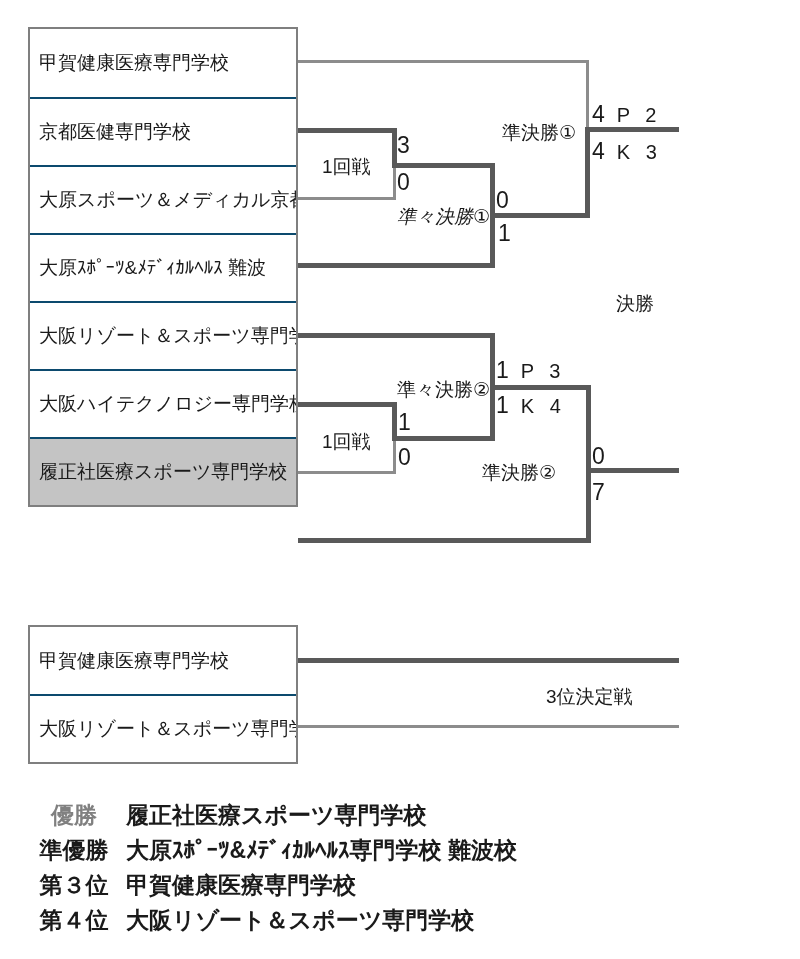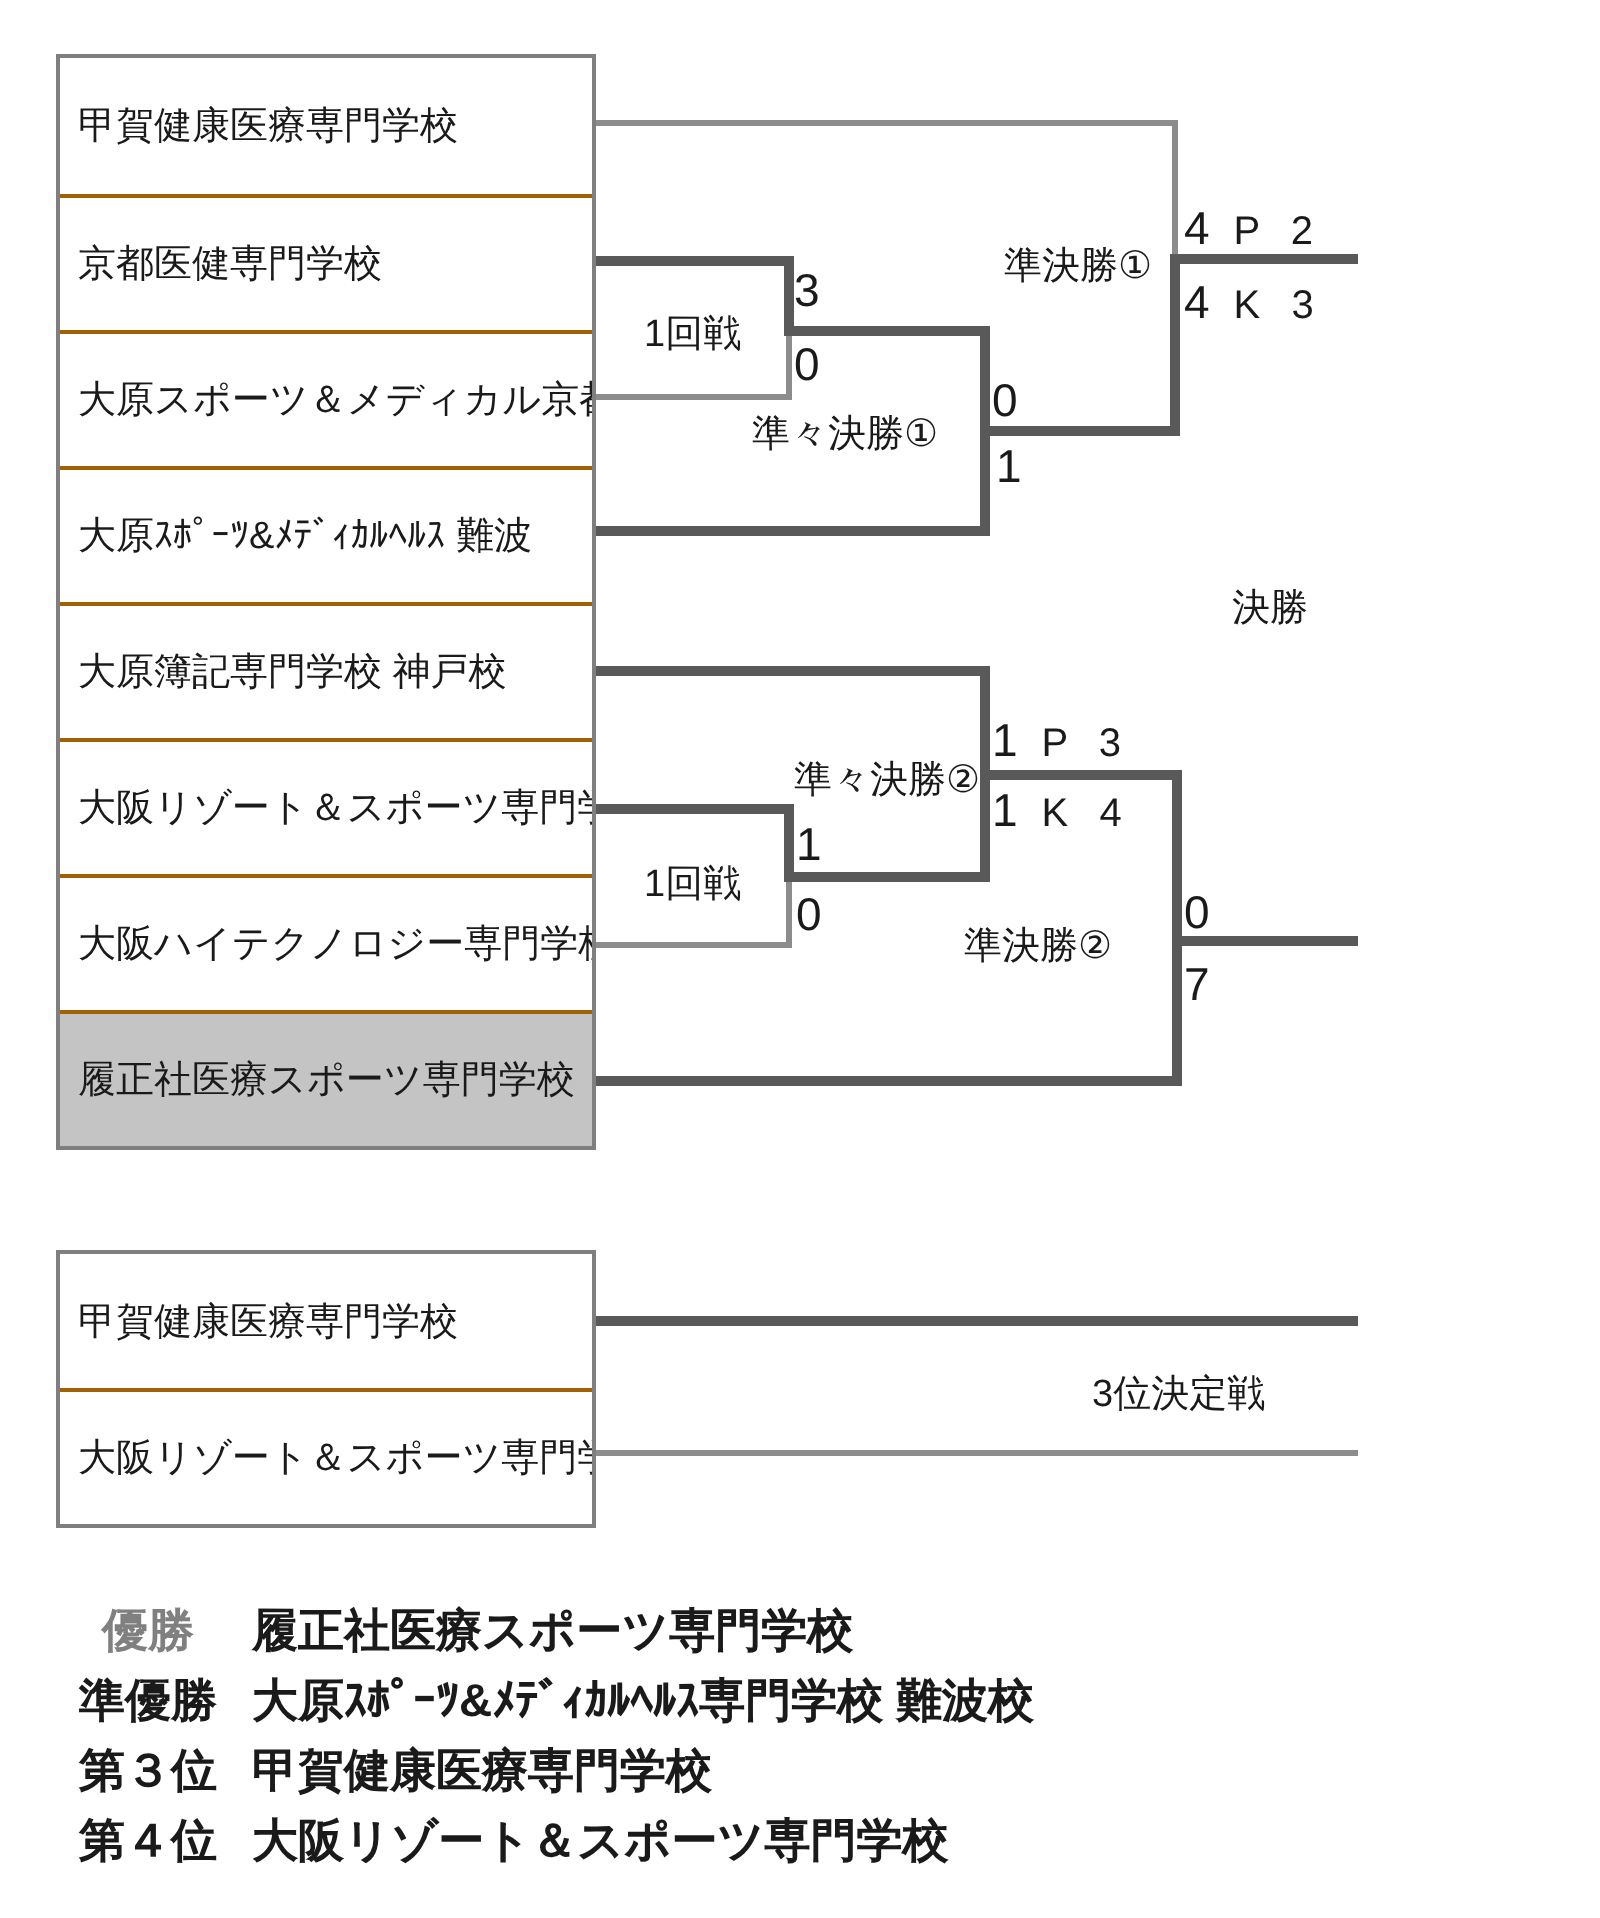--- a/index.html
+++ b/index.html
@@ -4,21 +4,21 @@
 <style>
   html,body{margin:0;padding:0;background:#fff;}
   .canvas{
     position:relative;width:679px;height:959px;background:#ffffff;
     font-family:"Liberation Sans","DejaVu Sans",sans-serif;color:#1a1a1a;
     overflow:hidden;
   }
   
   .teamcol{position:absolute;left:28px;width:266px;border:2px solid #7f7f7f;background:#fff;}
   .teamcol .trow{
-    height:66px;border-top:2px solid #a16207;display:flex;align-items:center;
+    height:66px;border-top:2px solid #0c4a6e;display:flex;align-items:center;
     padding-left:9px;font-size:19px;white-space:nowrap;overflow:hidden;background:#fff;
   }
   .teamcol .trow:first-child{border-top:none;height:68px;}
   .teamcol .trow.hl{background:#c4c4c4;}
   #main-teams{top:27px;}
   #third-teams{top:625px;}
   #third-teams .trow{height:66px;}
   #third-teams .trow:first-child{height:67px;}
   
   .ln{position:absolute;background:#595959;}
@@ -46,23 +46,20 @@
     <div class="trow">
         <span>京都医健専門学校</span>
       </div>
     <div class="trow">
         <span>大原スポーツ＆メディカル京都</span>
       </div>
     <div class="trow">
         <span>大原ｽﾎﾟｰﾂ&amp;ﾒﾃﾞｨｶﾙﾍﾙｽ 難波</span>
       </div>
     <div class="trow">
-        <span>大原簿記専門学校 神戸校</span>
-      </div>
-    <div class="trow">
         <span>大阪リゾート＆スポーツ専門学校</span>
       </div>
     <div class="trow">
         <span>大阪ハイテクノロジー専門学校</span>
       </div>
     <div class="trow hl">
         <span>履正社医療スポーツ専門学校</span>
       </div>
   </div>
 
@@ -88,21 +85,21 @@
   <div class="ln" style="left:392px;top:402px;width:5px;height:39px;"></div>
   <div class="ln thin" style="left:393px;top:439px;width:3px;height:35px;"></div>
   <div class="ln" style="left:392px;top:436px;width:103px;height:5px;"></div>
   <div class="ln" style="left:490px;top:333px;width:5px;height:108px;"></div>
   <div class="ln" style="left:490px;top:385px;width:101px;height:5px;"></div>
   <div class="ln" style="left:298px;top:538px;width:293px;height:5px;"></div>
   <div class="ln" style="left:586px;top:385px;width:5px;height:158px;"></div>
   <div class="ln" style="left:586px;top:468px;width:101px;height:5px;"></div>
 
   <div class="mlabel" style="left:322px;top:154px;">1回戦</div>
-  <div class="mlabel" style="left:376px;top:204px;">準々決勝①</div>
+  <div class="mlabel" style="left:397px;top:204px;font-style:italic;">準々決勝①</div>
   <div class="mlabel" style="left:502px;top:120px;">準決勝①</div>
   <div class="mlabel" style="left:616px;top:291px;">決勝</div>
   <div class="mlabel" style="left:397px;top:377px;">準々決勝②</div>
   <div class="mlabel" style="left:322px;top:429px;">1回戦</div>
   <div class="mlabel" style="left:482px;top:460px;">準決勝②</div>
 
   <div class="score" style="left:397px;top:132px;">
       <span>3</span>
     </div>
   <div class="score" style="left:397px;top:169px;">

